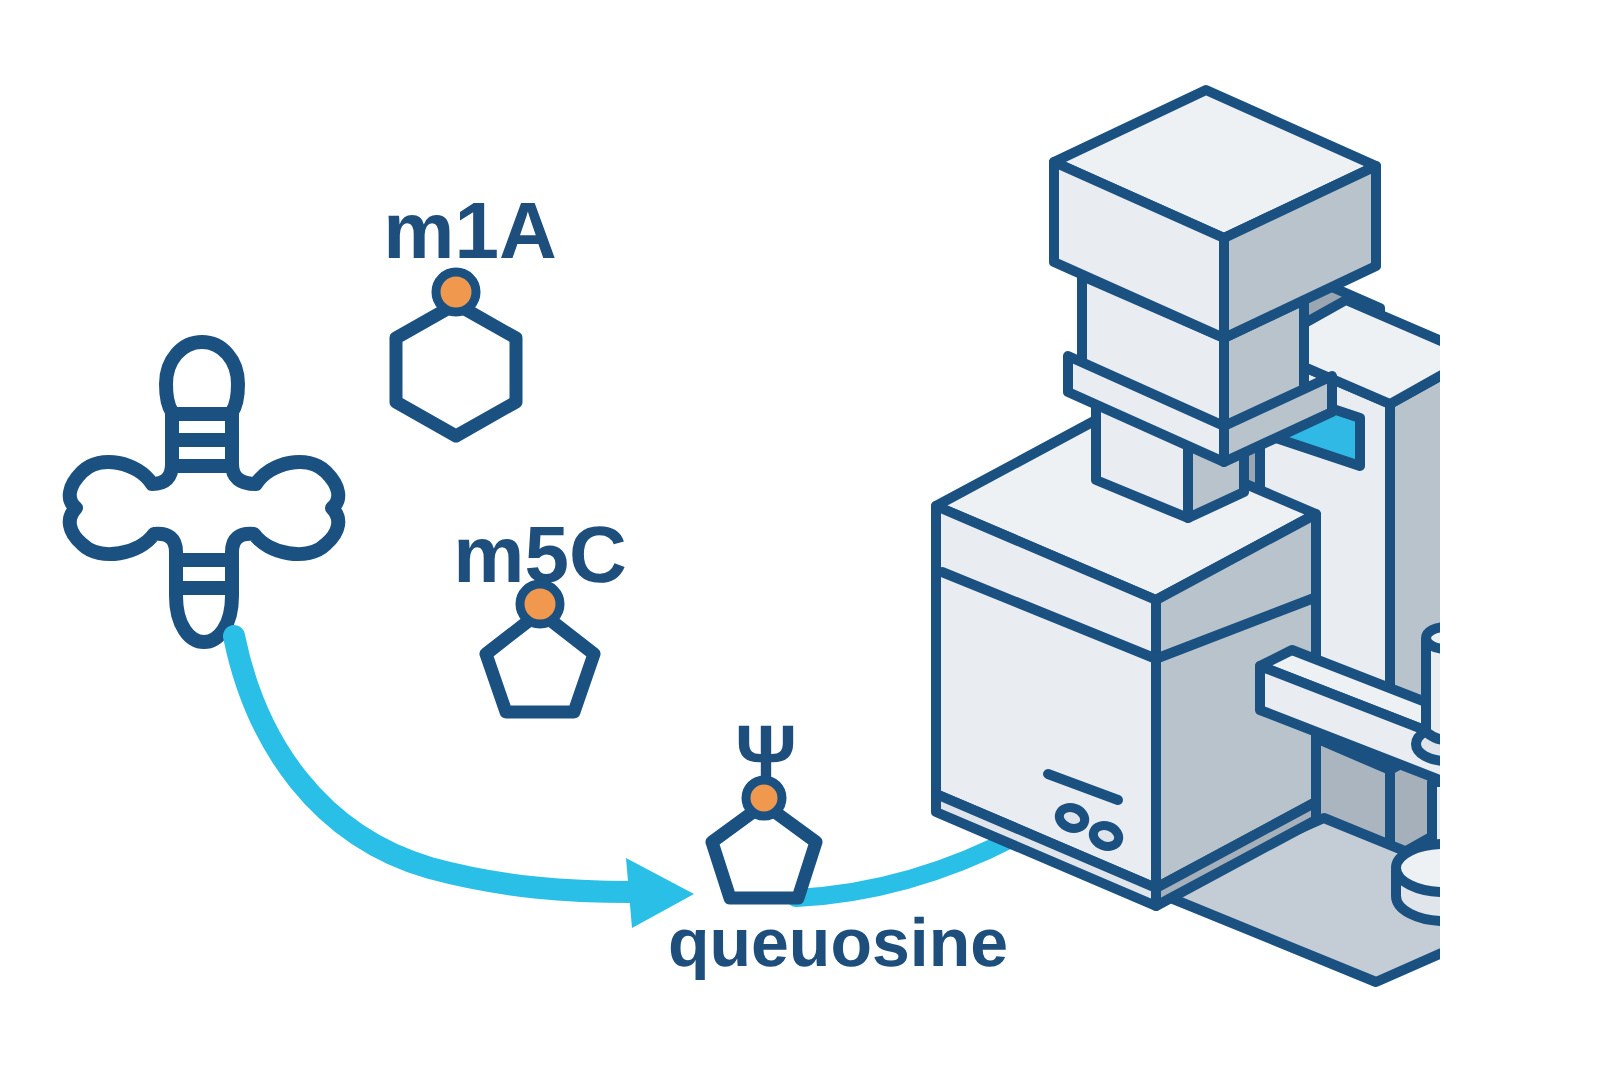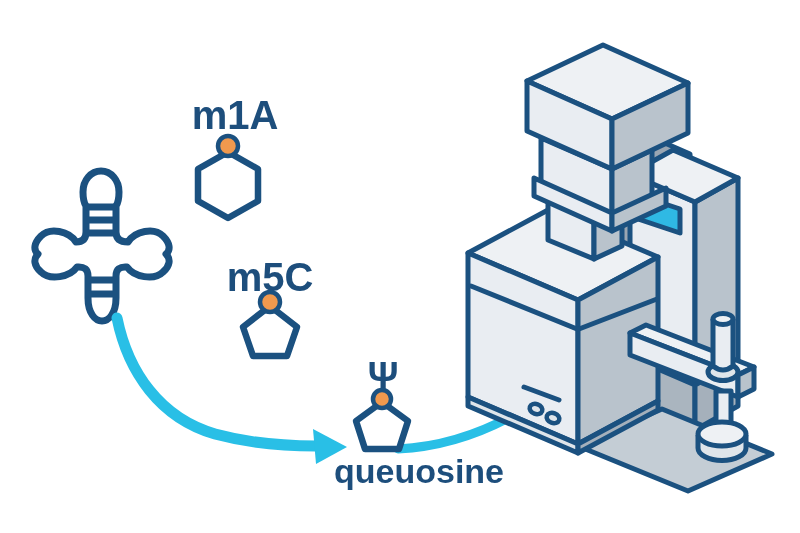--- a/index.html
+++ b/index.html
@@ -1,17 +1,17 @@
 <!DOCTYPE html>
 <html style="--outline: #1b5180; --text: #1d4e7c; --arrow: #29bfe6; --screen: #2fb9e4; --dot: #f0994e; --face_light: #e9edf2; --face_top: #eef1f4; --face_side: #b9c3cc; --face_dark: #9aa6b2; --face_floor: #c4cdd5; --face_shadow: #aab5bf; --face_lip: #dfe5ea; --face_sidedark: #a5b0bb;"><head>
 <meta charset="utf-8">
 <style>
   html,body { margin:0; padding:0; background:#fff; }
   .stage {
-    position:relative; width:800px; height:533px; background:#ffffff;
+    position:relative; width:720px; height:533px; background:#ffffff;
     overflow:hidden; font-family:"Liberation Sans","DejaVu Sans",sans-serif;
   }
   svg { display:block; }
   :root {
     --outline:#1b5180; --text:#1d4e7c; --arrow:#29bfe6; --screen:#2fb9e4;
     --dot:#f0994e; --face_light:#e9edf2; --face_top:#eef1f4; --face_side:#b9c3cc;
     --face_dark:#9aa6b2; --face_floor:#c4cdd5; --face_shadow:#aab5bf;
     --face_lip:#dfe5ea; --face_sidedark:#a5b0bb;
   }
   .ol      { stroke:var(--outline); stroke-width:5; stroke-linejoin:round; }

